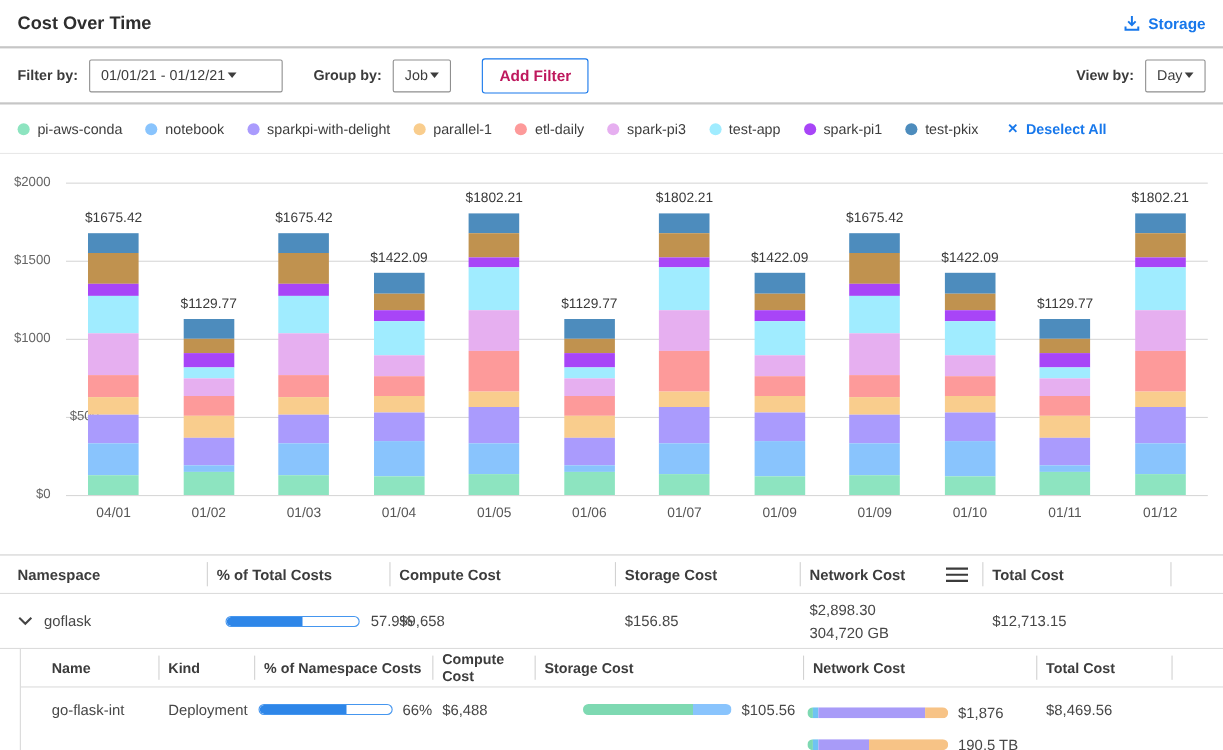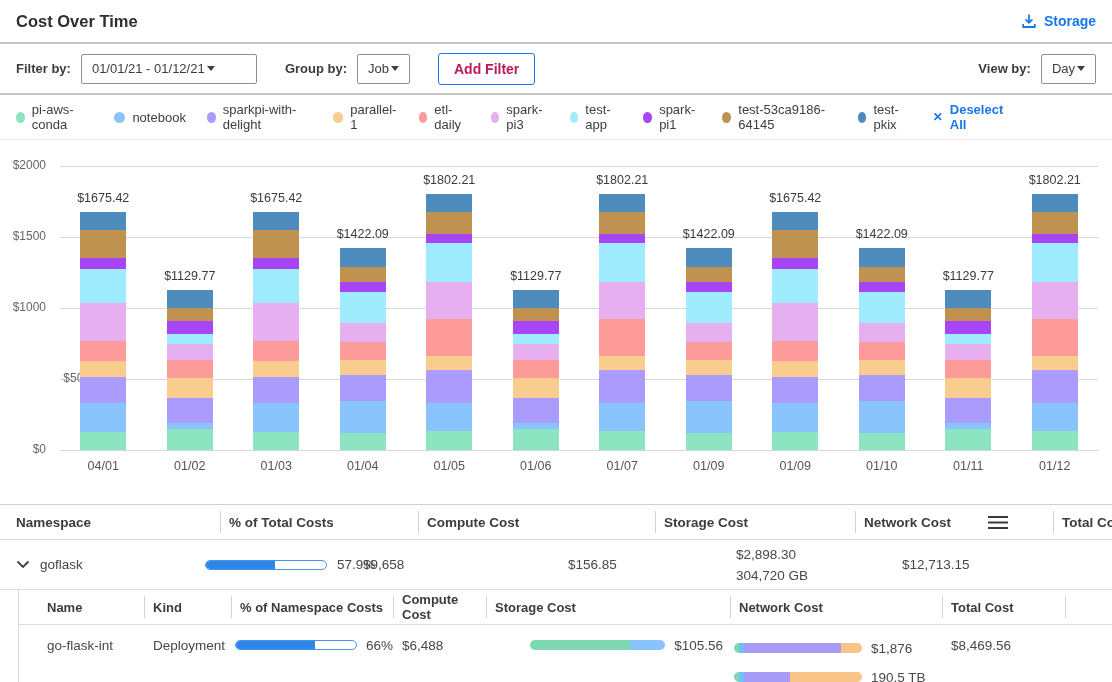--- a/index.html
+++ b/index.html
@@ -49,21 +49,21 @@
   .bar { position:absolute; width:46px; display:flex; flex-direction:column; }
   .seg { width:100%; }
   .btotal { position:absolute; width:96px; text-align:center; font-size:12.5px;
     color:#3a3a3a; }
   .xtick { position:absolute; width:96px; text-align:center; font-size:12.5px;
     color:#555; }
 
   
   .tbl { margin-top:12px; border-top:1px solid #cfcfcf; font-size:13.5px; }
   .thead { display:grid; grid-template-columns:188px 166px 205px 168px 166px 171px 1fr;
-    height:35px; align-items:center; border-bottom:1px solid #dcdcdc;gap:32px; }
+    height:35px; align-items:center; border-bottom:1px solid #dcdcdc; }
   .trow  { display:grid; grid-template-columns:188px 166px 205px 168px 166px 171px 1fr;
     height:50px; align-items:center; border-bottom:1px solid #dcdcdc; }
   .th { font-weight:700; color:#3c3c3c; padding-left:9px; position:relative;
     height:100%; display:flex; align-items:center; }
   .th.first { padding-left:16px; }
   .th.vsep::before, .td.vsep::before { content:""; position:absolute; left:0; top:50%;
     transform:translateY(-50%); width:1px; height:22px; background:#d2d2d2; }
   .th .burger { margin-left:auto; margin-right:12px; cursor:pointer; display:flex; }
   .td { padding-left:9px; color:#474747; position:relative; height:100%;
     display:flex; align-items:center; }
@@ -155,24 +155,20 @@
       <i class="dot" style="background: rgb(230, 175, 240);"></i>
       <span>spark-pi3</span>
     </span>
     <span class="li">
       <i class="dot" style="background: rgb(160, 236, 255);"></i>
       <span>test-app</span>
     </span>
     <span class="li">
       <i class="dot" style="background: rgb(168, 69, 247);"></i>
       <span>spark-pi1</span>
-    </span>
-    <span class="li">
-      <i class="dot" style="background: rgb(192, 146, 79);"></i>
-      <span>test-53ca9186-64145</span>
     </span>
     <span class="li">
       <i class="dot" style="background: rgb(77, 140, 189);"></i>
       <span>test-pkix</span>
     </span>
     <div class="deselect" id="deselect">
     <span class="x">✕</span>
     <span>Deselect All</span>
   </div>
 </div>

